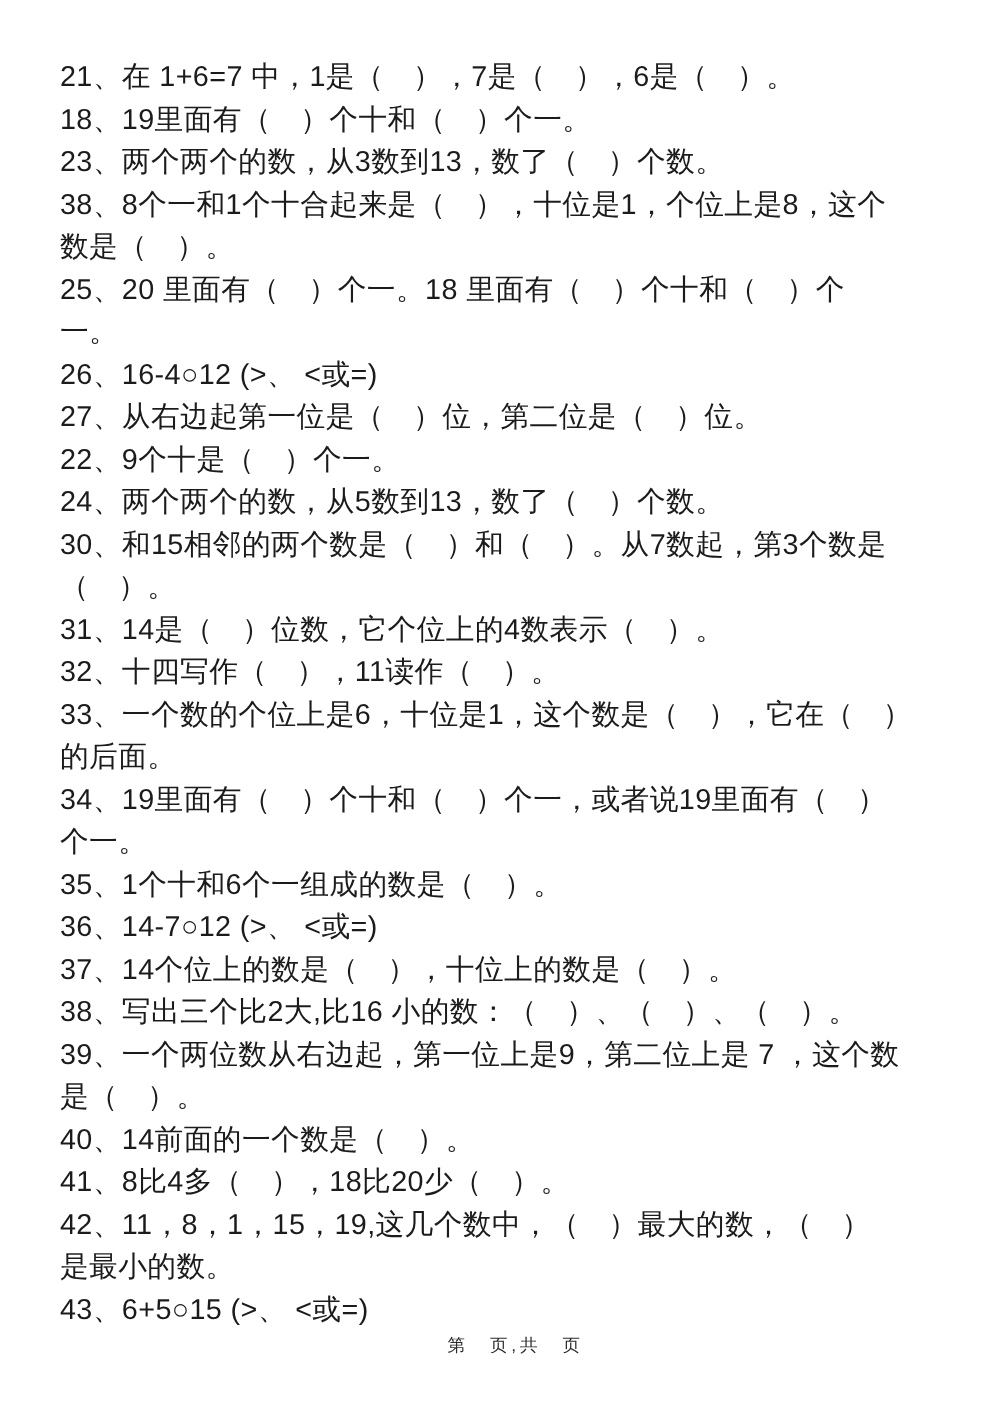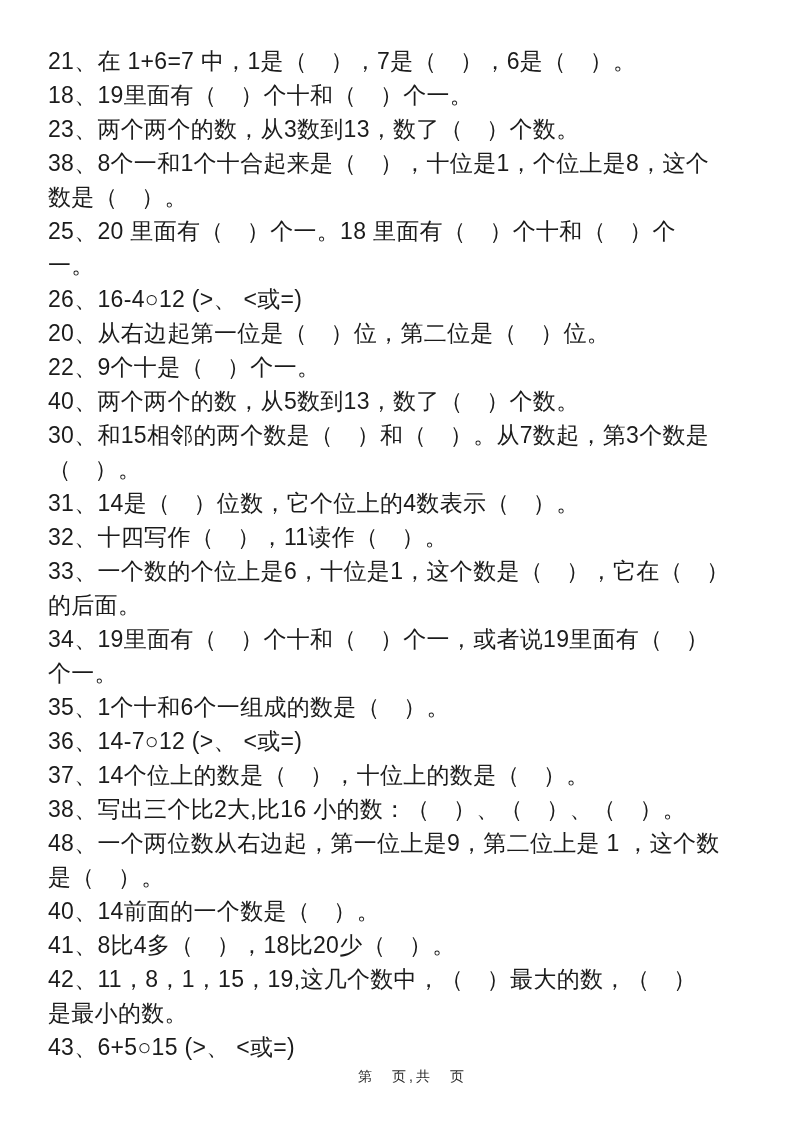--- a/index.html
+++ b/index.html
@@ -48,36 +48,36 @@
 <div class="page">
   <div class="content" id="question-list">
       <div class="line">21、在 1+6=7 中，1是（　），7是（　），6是（　）。</div>
       <div class="line">18、19里面有（　）个十和（　）个一。</div>
       <div class="line">23、两个两个的数，从3数到13，数了（　）个数。</div>
       <div class="line">38、8个一和1个十合起来是（　），十位是1，个位上是8，这个</div>
       <div class="line">数是（　）。</div>
       <div class="line">25、20 里面有（　）个一。18 里面有（　）个十和（　）个</div>
       <div class="line">一。</div>
       <div class="line">26、16-4○12 (&gt;、 &lt;或=)</div>
-      <div class="line">20、从右边起第一位是（　）位，第二位是（　）位。</div>
+      <div class="line">27、从右边起第一位是（　）位，第二位是（　）位。</div>
       <div class="line">22、9个十是（　）个一。</div>
-      <div class="line">40、两个两个的数，从5数到13，数了（　）个数。</div>
+      <div class="line">24、两个两个的数，从5数到13，数了（　）个数。</div>
       <div class="line">30、和15相邻的两个数是（　）和（　）。从7数起，第3个数是</div>
       <div class="line">（　）。</div>
       <div class="line">31、14是（　）位数，它个位上的4数表示（　）。</div>
       <div class="line">32、十四写作（　），11读作（　）。</div>
       <div class="line">33、一个数的个位上是6，十位是1，这个数是（　），它在（　）</div>
       <div class="line">的后面。</div>
       <div class="line">34、19里面有（　）个十和（　）个一，或者说19里面有（　）</div>
       <div class="line">个一。</div>
       <div class="line">35、1个十和6个一组成的数是（　）。</div>
       <div class="line">36、14-7○12 (&gt;、 &lt;或=)</div>
       <div class="line">37、14个位上的数是（　），十位上的数是（　）。</div>
       <div class="line">38、写出三个比2大,比16 小的数：（　）、（　）、（　）。</div>
-      <div class="line">48、一个两位数从右边起，第一位上是9，第二位上是 1 ，这个数</div>
+      <div class="line">39、一个两位数从右边起，第一位上是9，第二位上是 7 ，这个数</div>
       <div class="line">是（　）。</div>
       <div class="line">40、14前面的一个数是（　）。</div>
       <div class="line">41、8比4多（　），18比20少（　）。</div>
       <div class="line">42、11，8，1，15，19,这几个数中，（　）最大的数，（　）</div>
       <div class="line">是最小的数。</div>
       <div class="line">43、6+5○15 (&gt;、 &lt;或=)</div>
     </div>
   <div class="footer">第　页,共　页</div>
 </div>
 

